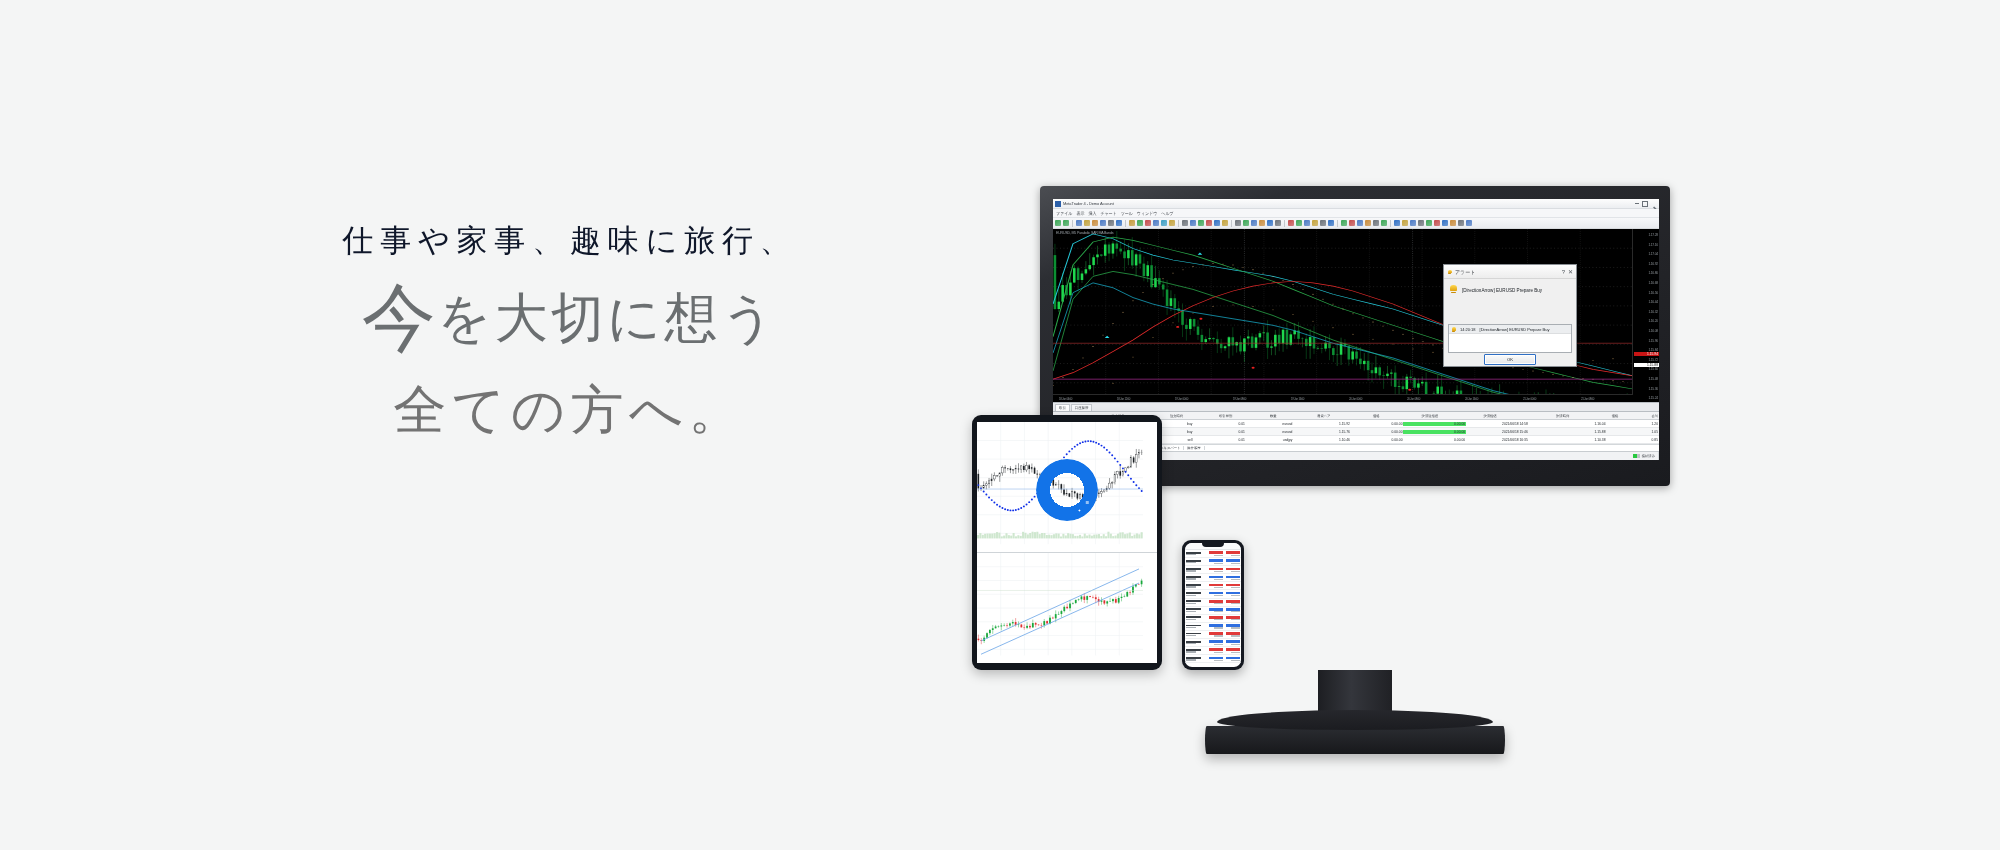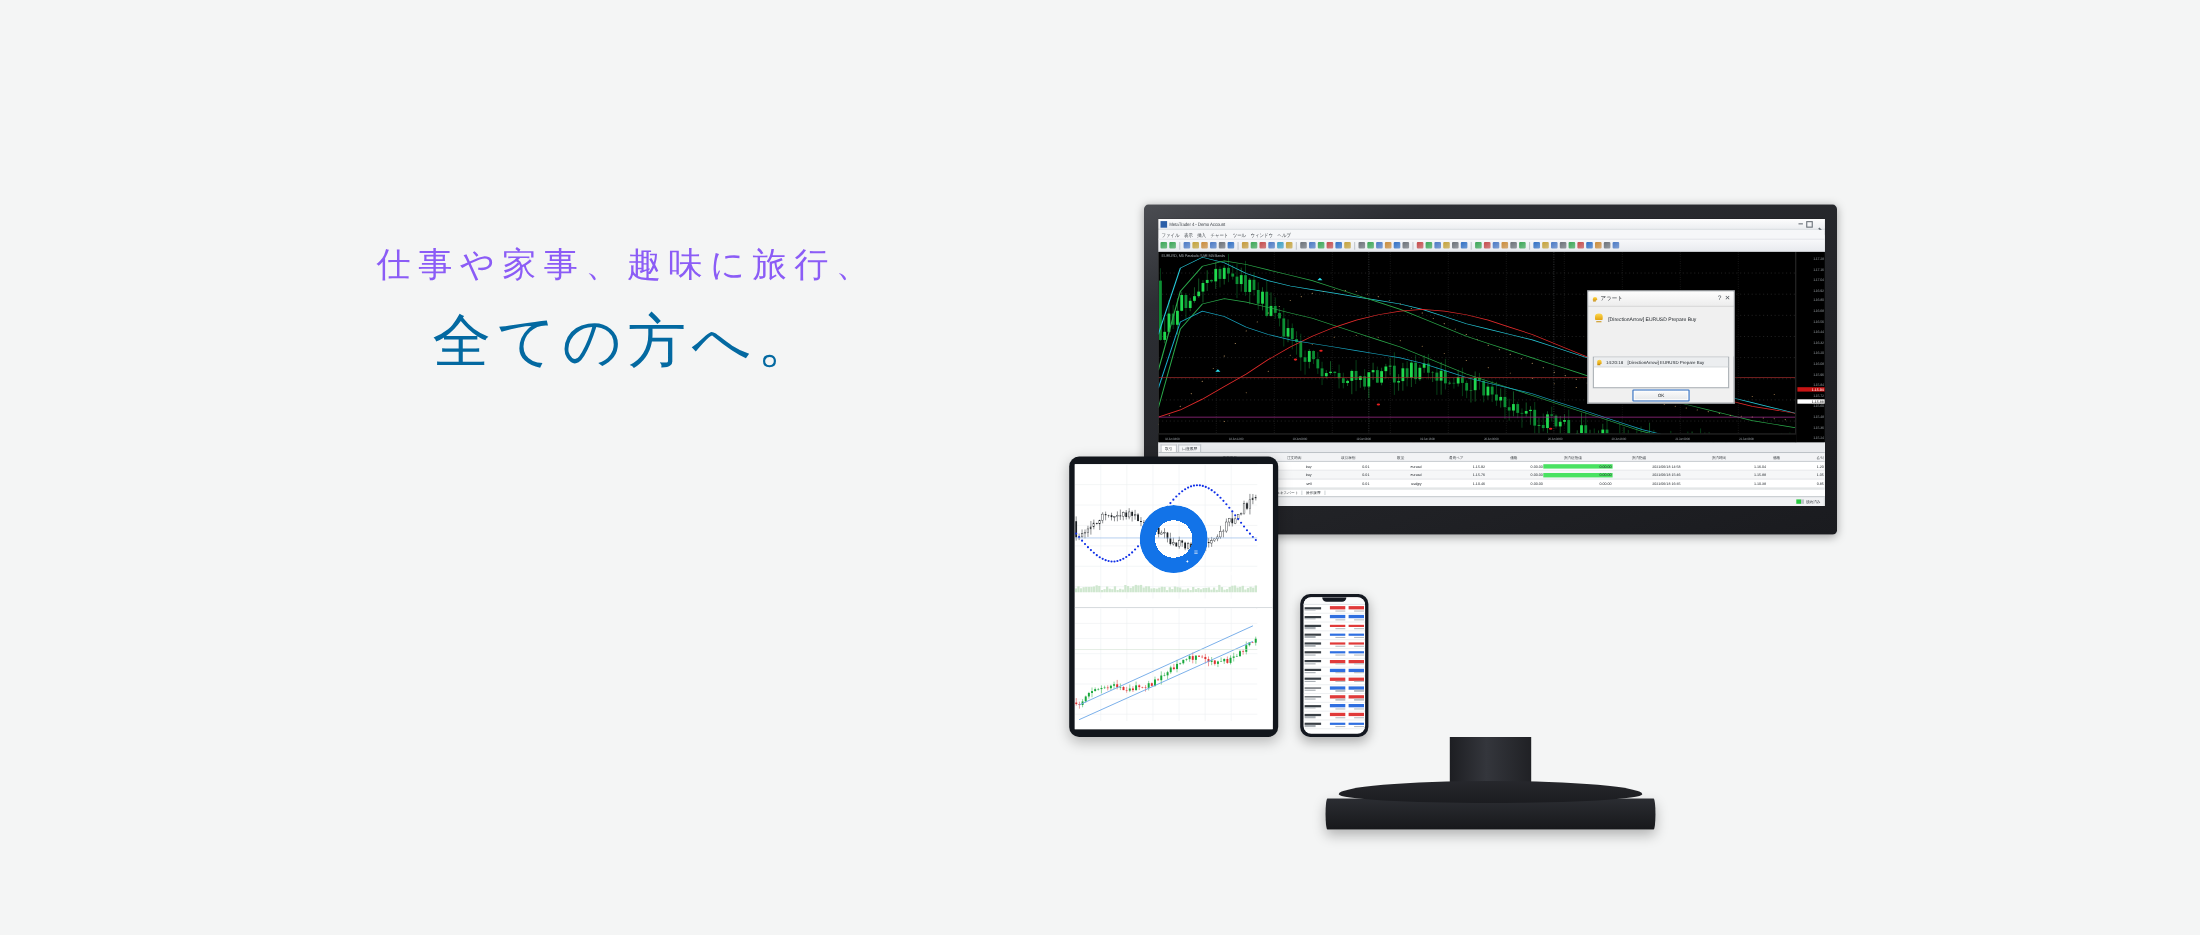--- a/index.html
+++ b/index.html
@@ -11,34 +11,34 @@
   }
   .stage{position:absolute;inset:0;}
 
   
   .copy{
     position:absolute;left:250px;top:225px;width:640px;
     text-align:center;color:#6b6f71;
   }
   .copy .lead{
     font-size:31px;letter-spacing:.22em;font-weight:400;
-    color:#8b5cf6;white-space:nowrap;line-height:1;
+    color:#0f172a;white-space:nowrap;line-height:1;
   }
   .copy .l2{
     margin-top:37px;font-size:53px;letter-spacing:.10em;
     font-weight:300;color:#6b6f71;line-height:1;white-space:nowrap;
   }
   .copy .l3{
     margin-top:25px;font-size:53px;letter-spacing:.06em;
     font-weight:300;color:#6b6f71;line-height:1;white-space:nowrap;
   }
   .copy .l3 .big{font-size:74px;font-weight:400;vertical-align:-7px;letter-spacing:.02em;}
   .copy .l4{
     margin-top:28px;font-size:53px;letter-spacing:.10em;
-    font-weight:300;color:#0369a1;line-height:1;white-space:nowrap;
+    font-weight:300;color:#737373;line-height:1;white-space:nowrap;
   }
 
   
   .monitor{position:absolute;left:1040px;top:186px;width:630px;height:300px;}
   .mon-bezel{
     position:absolute;inset:0;border-radius:4px;
     background:linear-gradient(160deg,#4b4d52 0%,#2c2e33 18%,#232428 55%,#1a1b1f 100%);
     box-shadow:0 2px 9px rgba(0,0,0,.35);
     padding:13px 11px 26px 13px;box-sizing:border-box;
   }
@@ -255,20 +255,21 @@
   .ph-bid b{background:#e03a3a;}
   .ph-ask b{background:#2f6fe0;}
 </style>
 </head>
 <body>
 
 <div class="stage">
 
   <div class="copy">
     <div class="lead">仕事や家事、趣味に旅行、</div>
+    <div class="l3"><span class="big">今</span><span>を大切に想う</span></div>
     <div class="l4">全ての方へ。</div>
   </div>
 
   <div class="monitor">
     <div class="mon-bezel">
       <div class="mon-screen">
         <div class="mt4">
 
           <div class="mt4-title">
             <span class="mt4-logo"></span>

